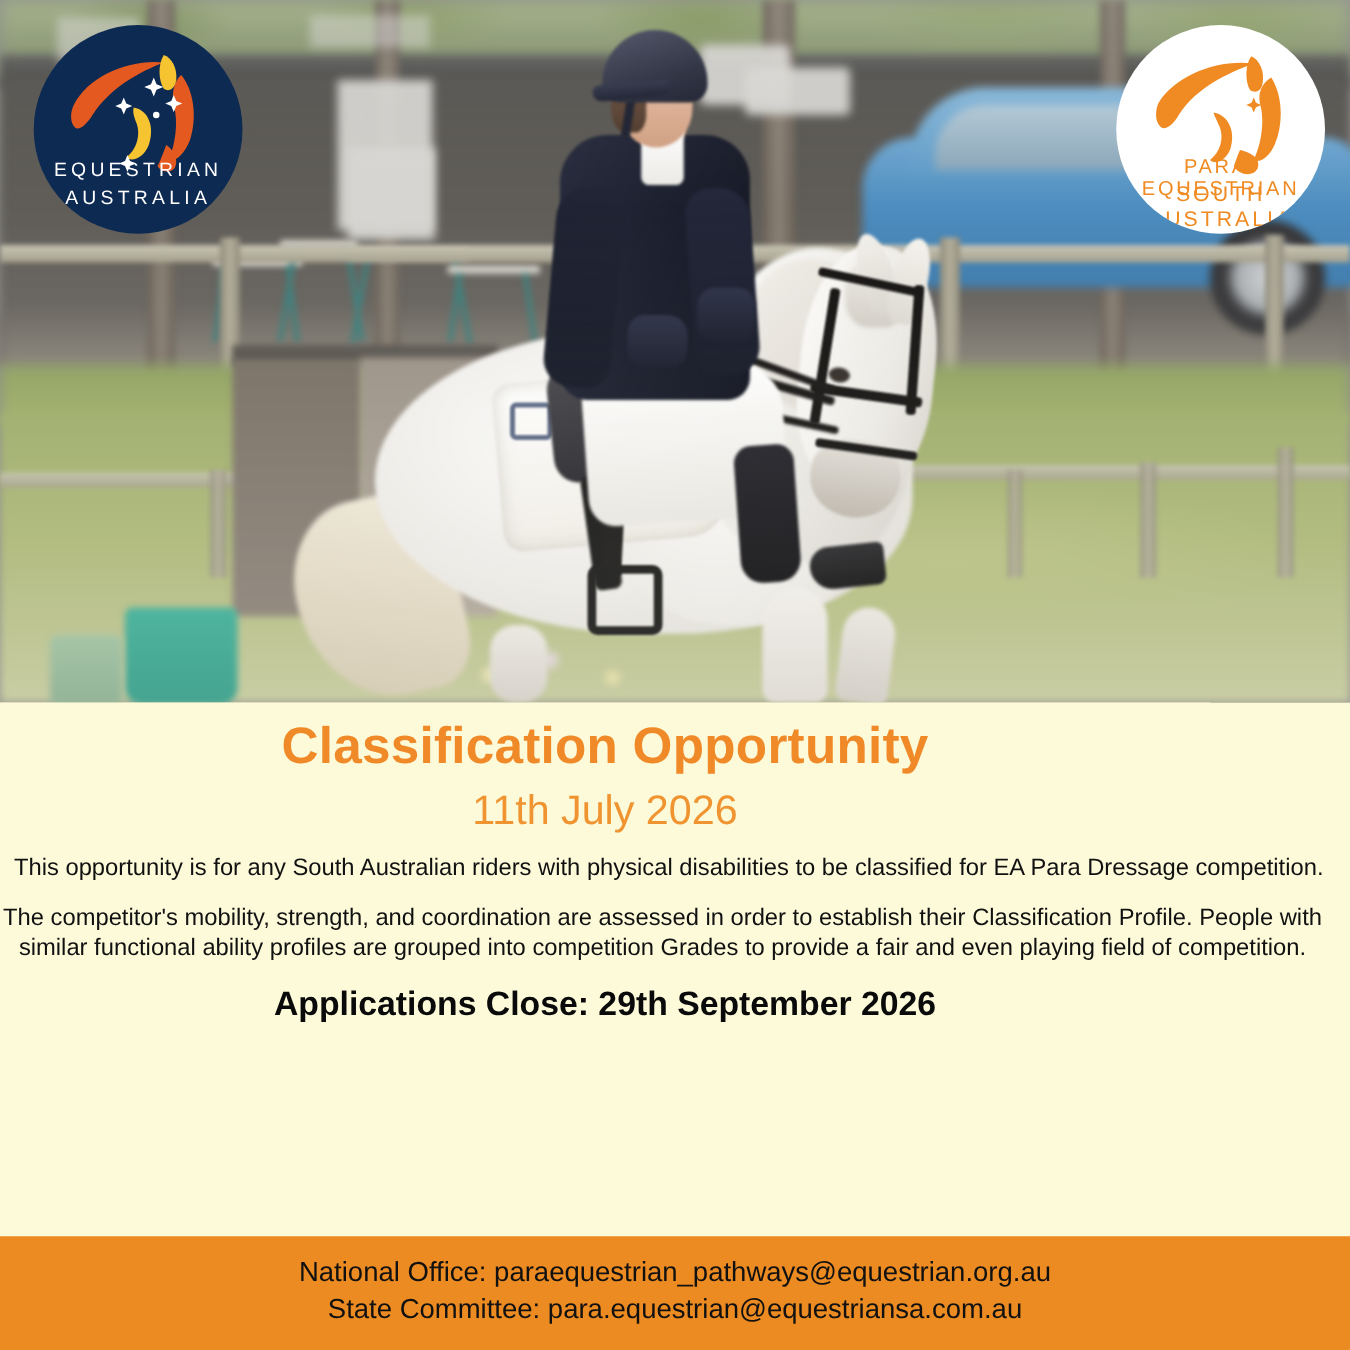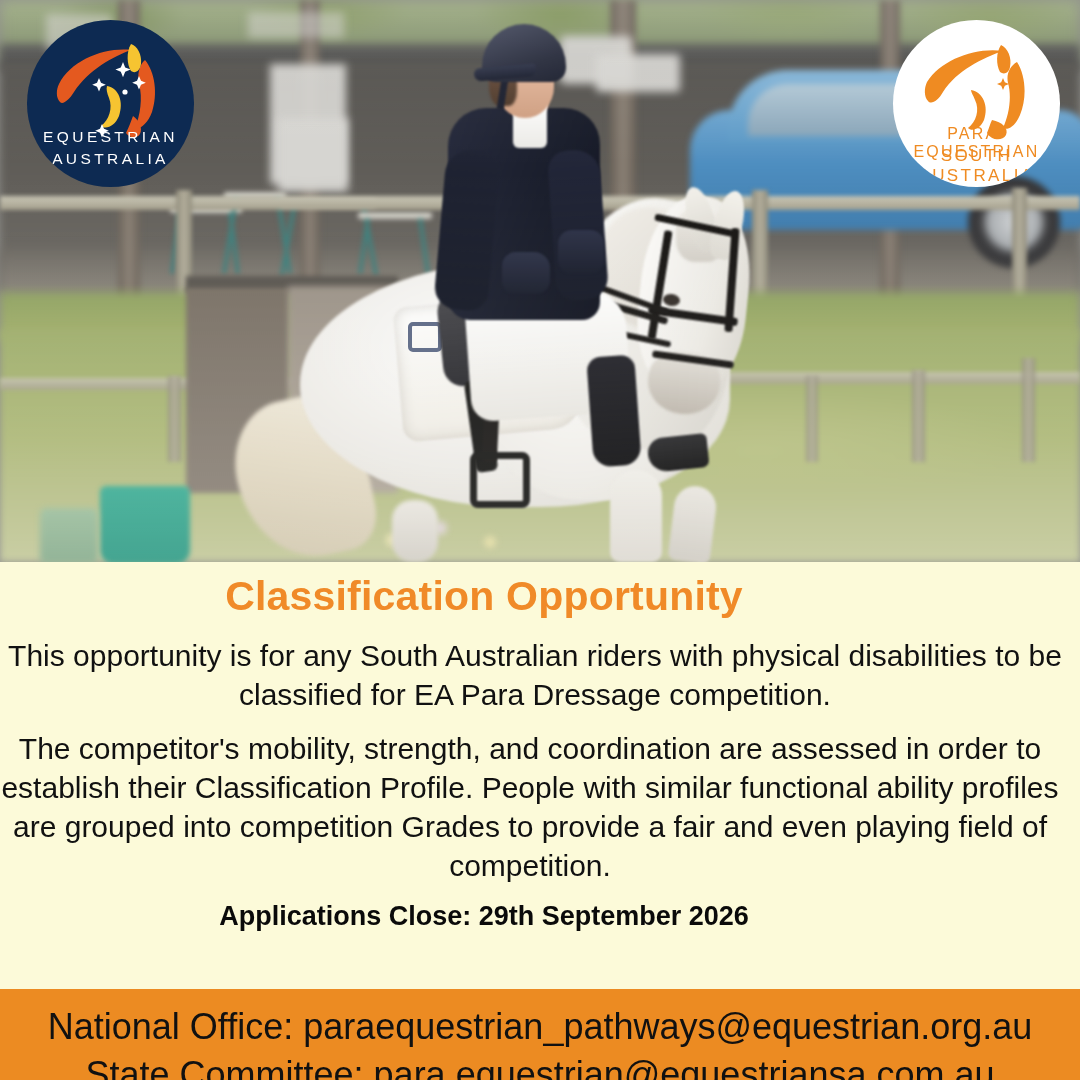--- a/index.html
+++ b/index.html
@@ -466,21 +466,21 @@
     margin: 0;
     padding-top: 9px;
     font-size: 33px;
     font-weight: 400;
     color: #EF9430;
   }
   .para {
     margin: 0 auto;
     padding-top: 16px;
     width: 1070px;
-    font-size: 30px;
+    font-size: 19px;
     line-height: 1.30;
     color: #111111;
   }
   .para.p2 { padding-top: 15px; width: 1060px; }
   .para.p3 { padding-top: 15px; width: 1060px; }
   .bold-line {
     margin: 0;
     padding-top: 16px;
     font-size: 27px;
     font-weight: bold;
@@ -491,21 +491,21 @@
   .footer {
     position: absolute;
     left: 0; top: 989px;
     width: 1080px;
     height: 91px;
     background: #EC8B22;
     text-align: center;
     color: #111111;
   }
   .footer-line {
-    font-size: 36px;
+    font-size: 22px;
     line-height: 1.33;
     padding-top: 0;
   }
   .footer-line.l1 { padding-top: 14px; }
 </style>
 </head>
 <body>
 
 <div id="poster">
 
@@ -668,20 +668,21 @@
 
         <path d="M110 58 l1.8 4.2 4.2 1.8 -4.2 1.8 -1.8 4.2 -1.8 -4.2 -4.2 -1.8 4.2 -1.8 Z"></path>
       </g>
     </svg>
     <div class="pe-line1">PARA-EQUESTRIAN</div>
     <div class="pe-line2">SOUTH AUSTRALIA</div>
   </div>
 
   <div class="content">
     <h1 class="title">Classification Opportunity</h1>
+    <div class="subtitle">11th July 2026</div>
     <p class="para p1">This opportunity is for any South Australian riders with physical disabilities to be classified for EA Para Dressage competition.</p>
     <p class="para p2">The competitor's mobility, strength, and coordination are assessed in order to establish their Classification Profile. People with similar functional ability profiles are grouped into competition Grades to provide a fair and even playing field of competition.</p>
     <div class="bold-line">Applications Close: 29th September 2026</div>
   </div>
 
   <div class="footer">
     <div class="footer-line l1">National Office: paraequestrian_pathways@equestrian.org.au</div>
     <div class="footer-line l2">State Committee: para.equestrian@equestriansa.com.au</div>
   </div>
 

